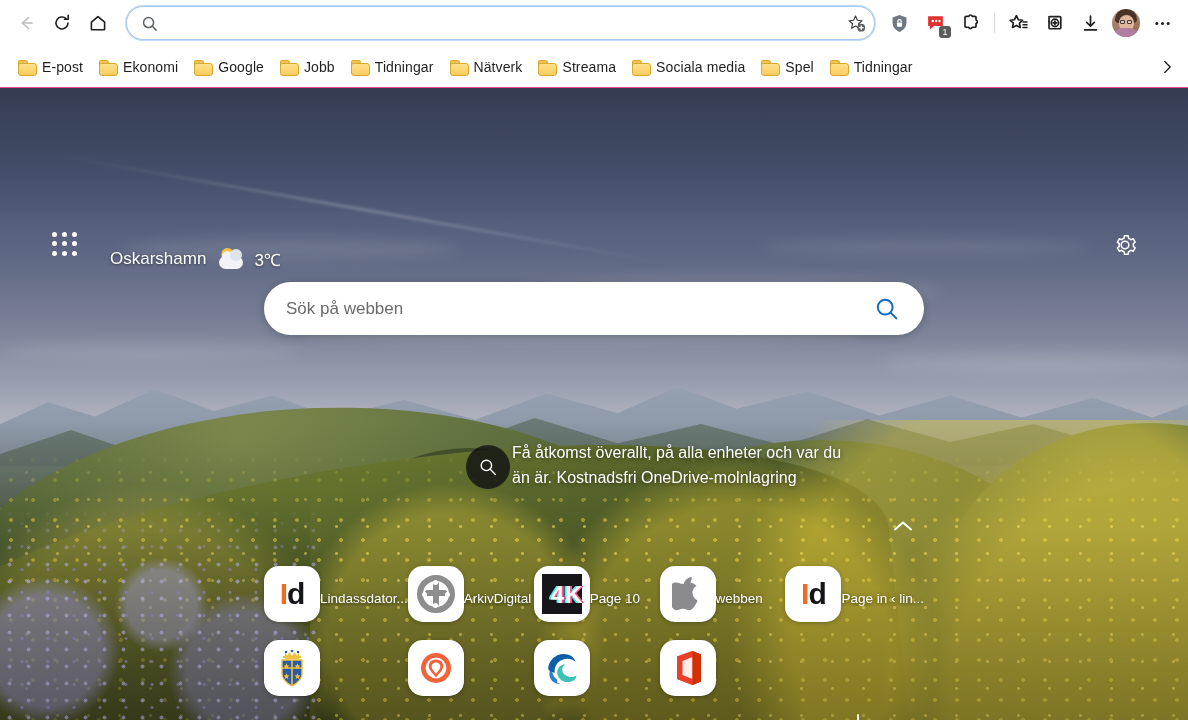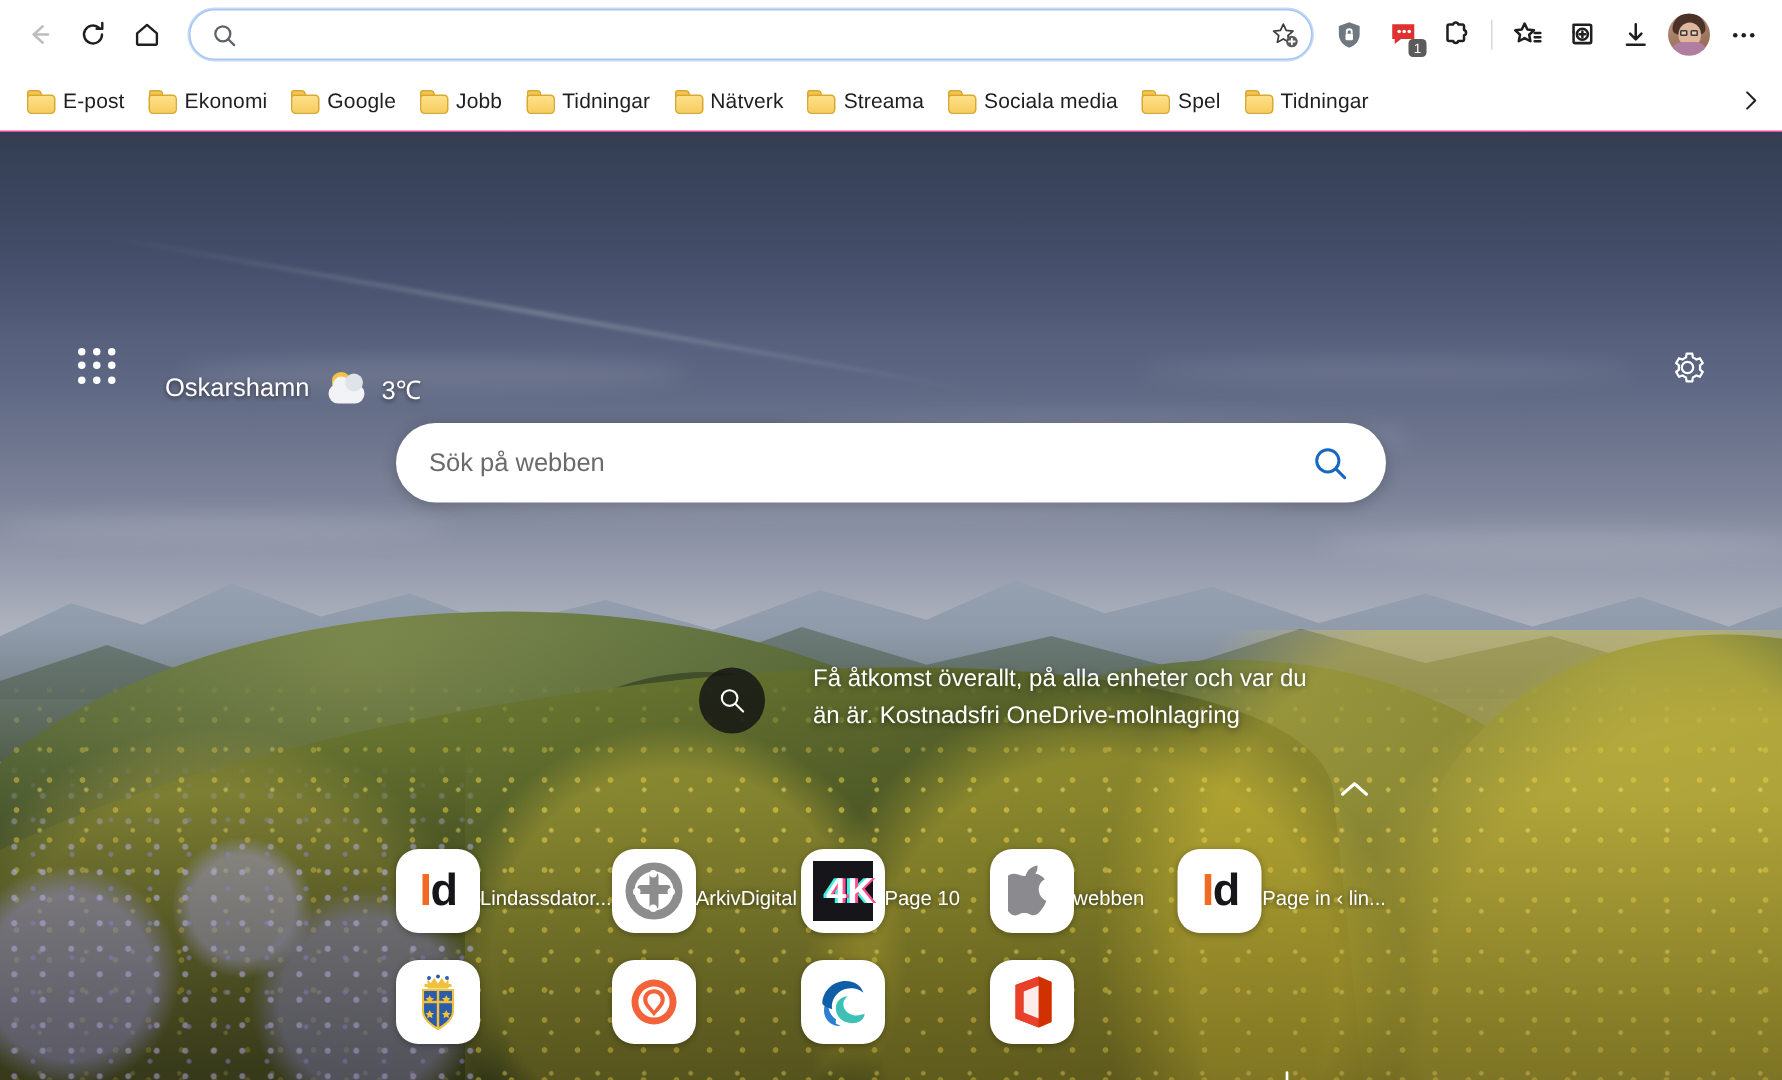--- a/index.html
+++ b/index.html
@@ -285,21 +285,21 @@
   }
   .ntp-search input::placeholder { color:#6a6a6a; }
   .ntp-search-btn {
     width:34px; height:34px; flex:0 0 auto;
     display:flex; align-items:center; justify-content:center;
   }
 
   
   .promo {
     position:absolute; left:466px; top:352px; width:420px;
-    display:flex; gap:32px; align-items:flex-start;
+    display:flex; gap:2px; align-items:flex-start;
   }
   .promo-ico {
     width:44px; height:44px; border-radius:50%;
     background:rgba(18,18,18,.82); flex:0 0 auto;
     display:flex; align-items:center; justify-content:center; margin-top:5px;
   }
   .promo-text {
     color:#fff; font-size:16px; line-height:25px; max-width:330px;
     text-shadow:0 1px 4px rgba(0,0,0,.55);
   }

